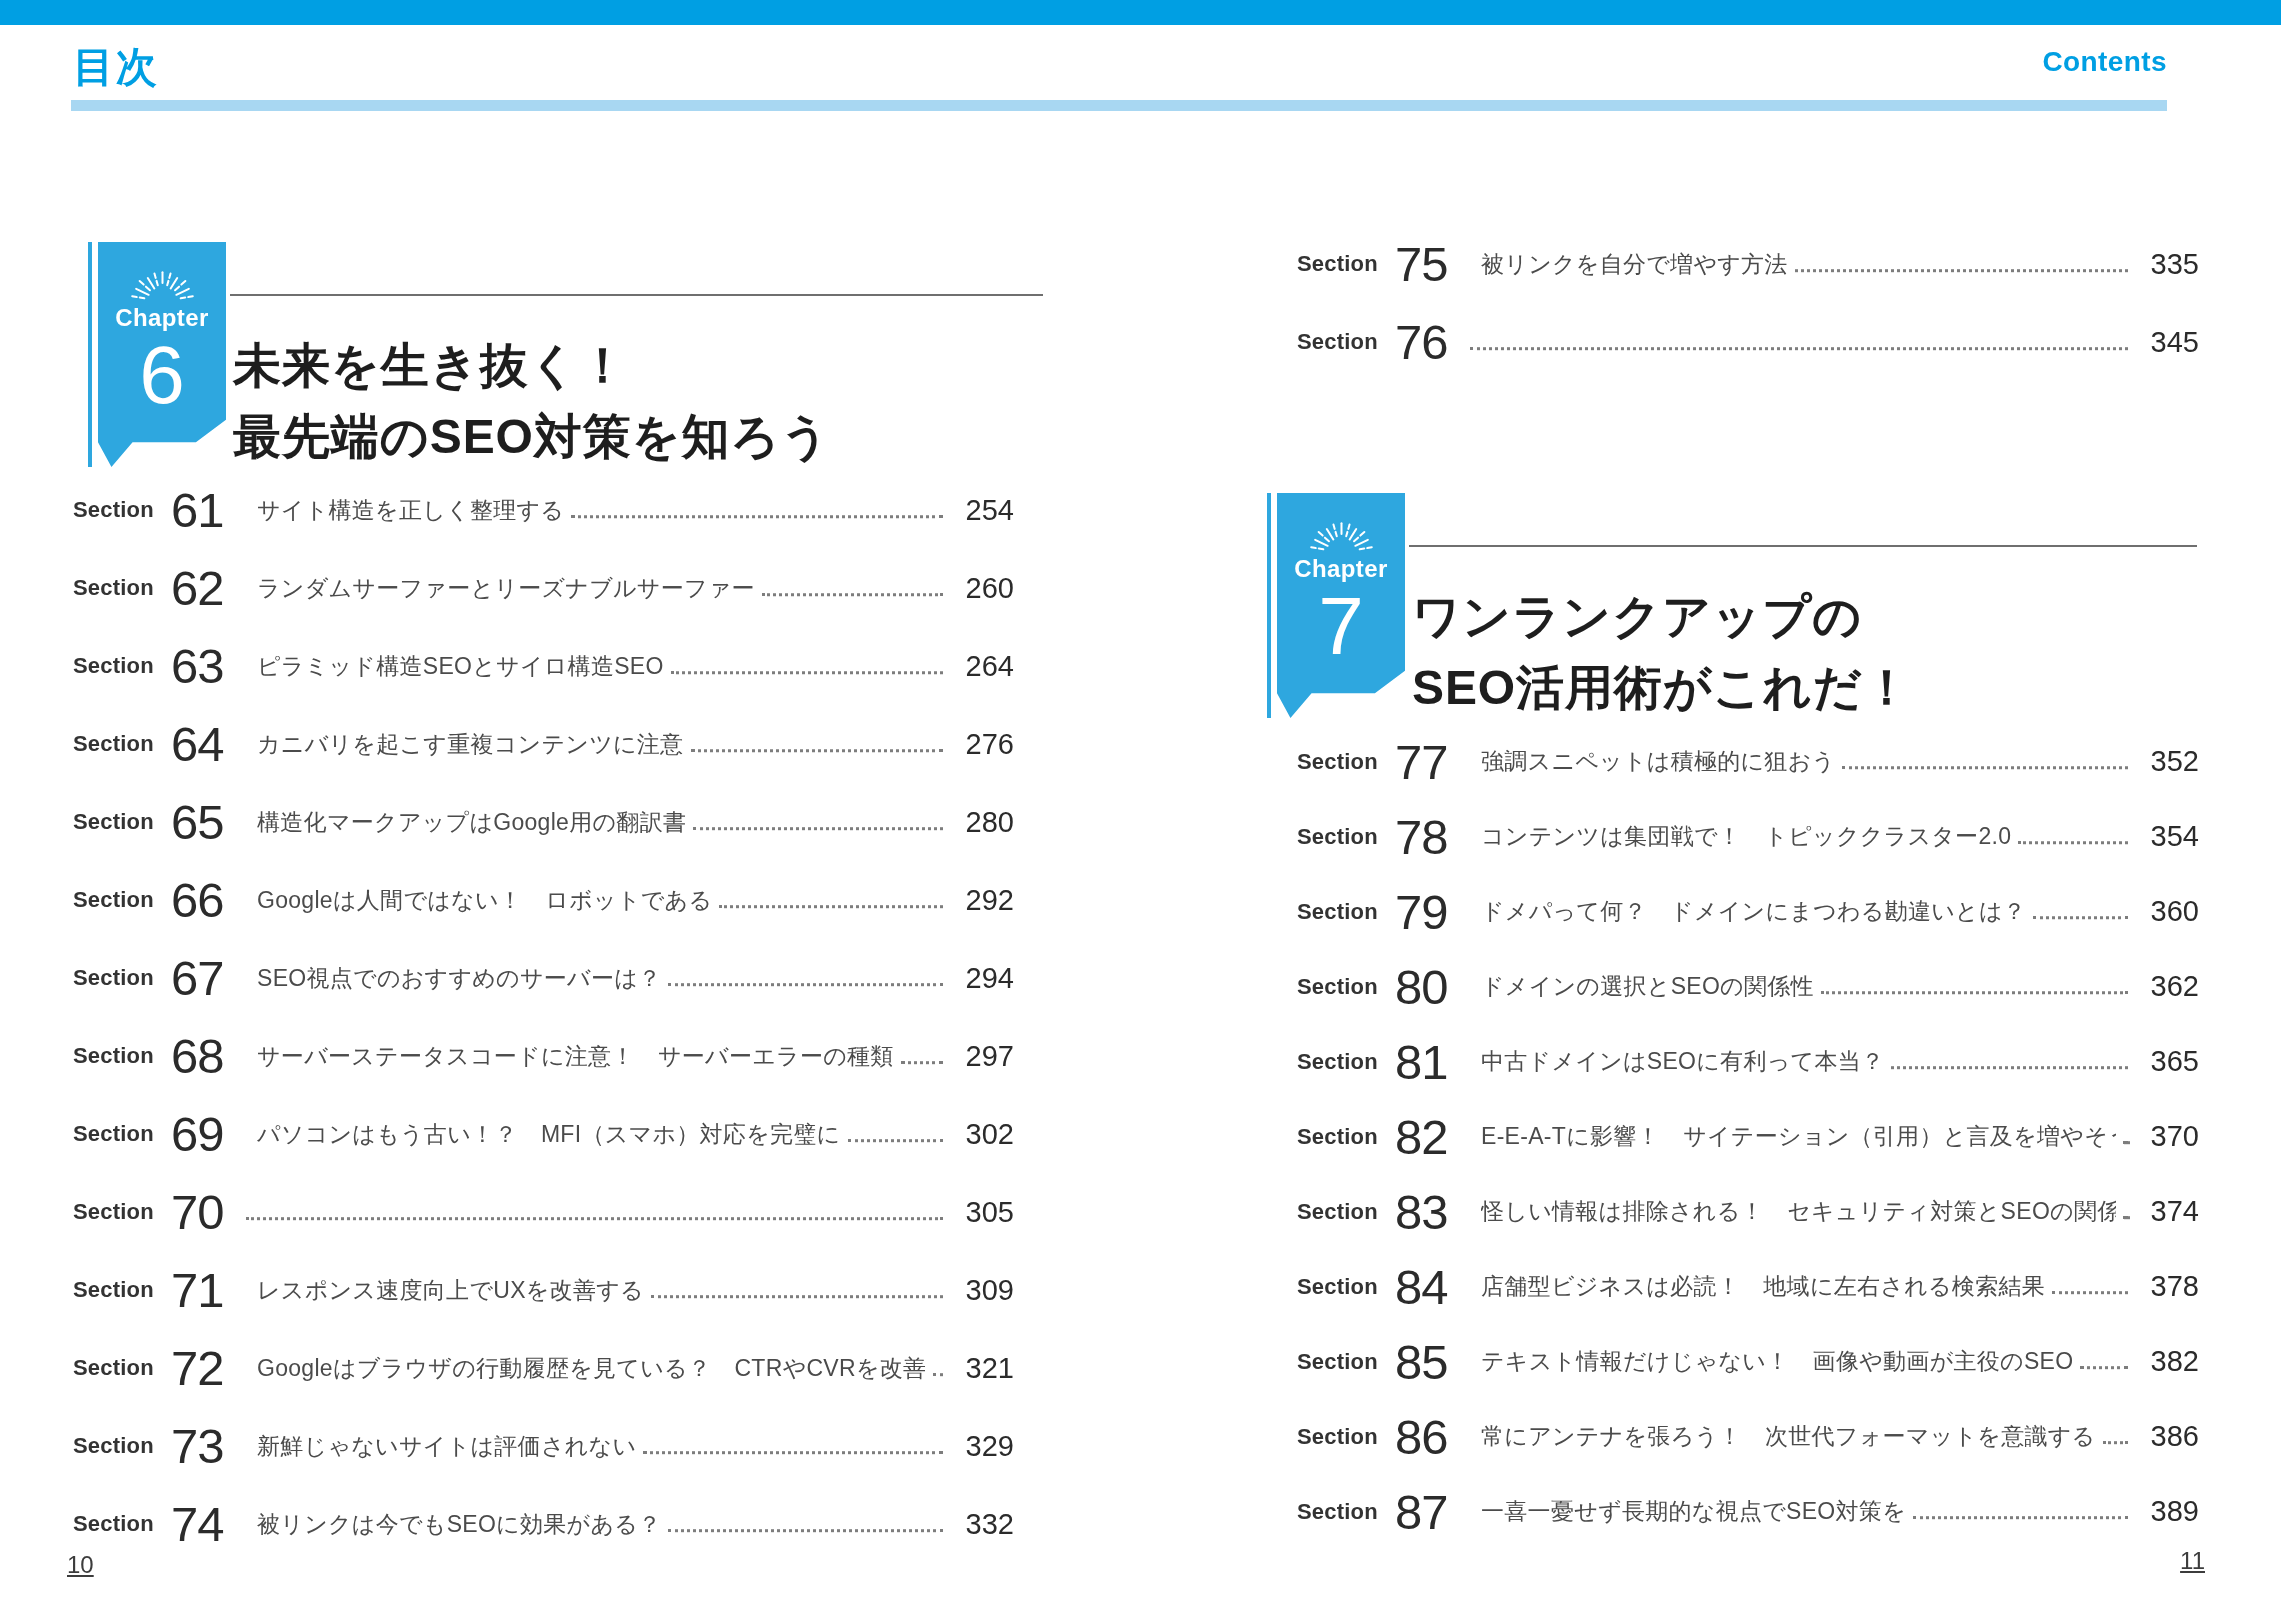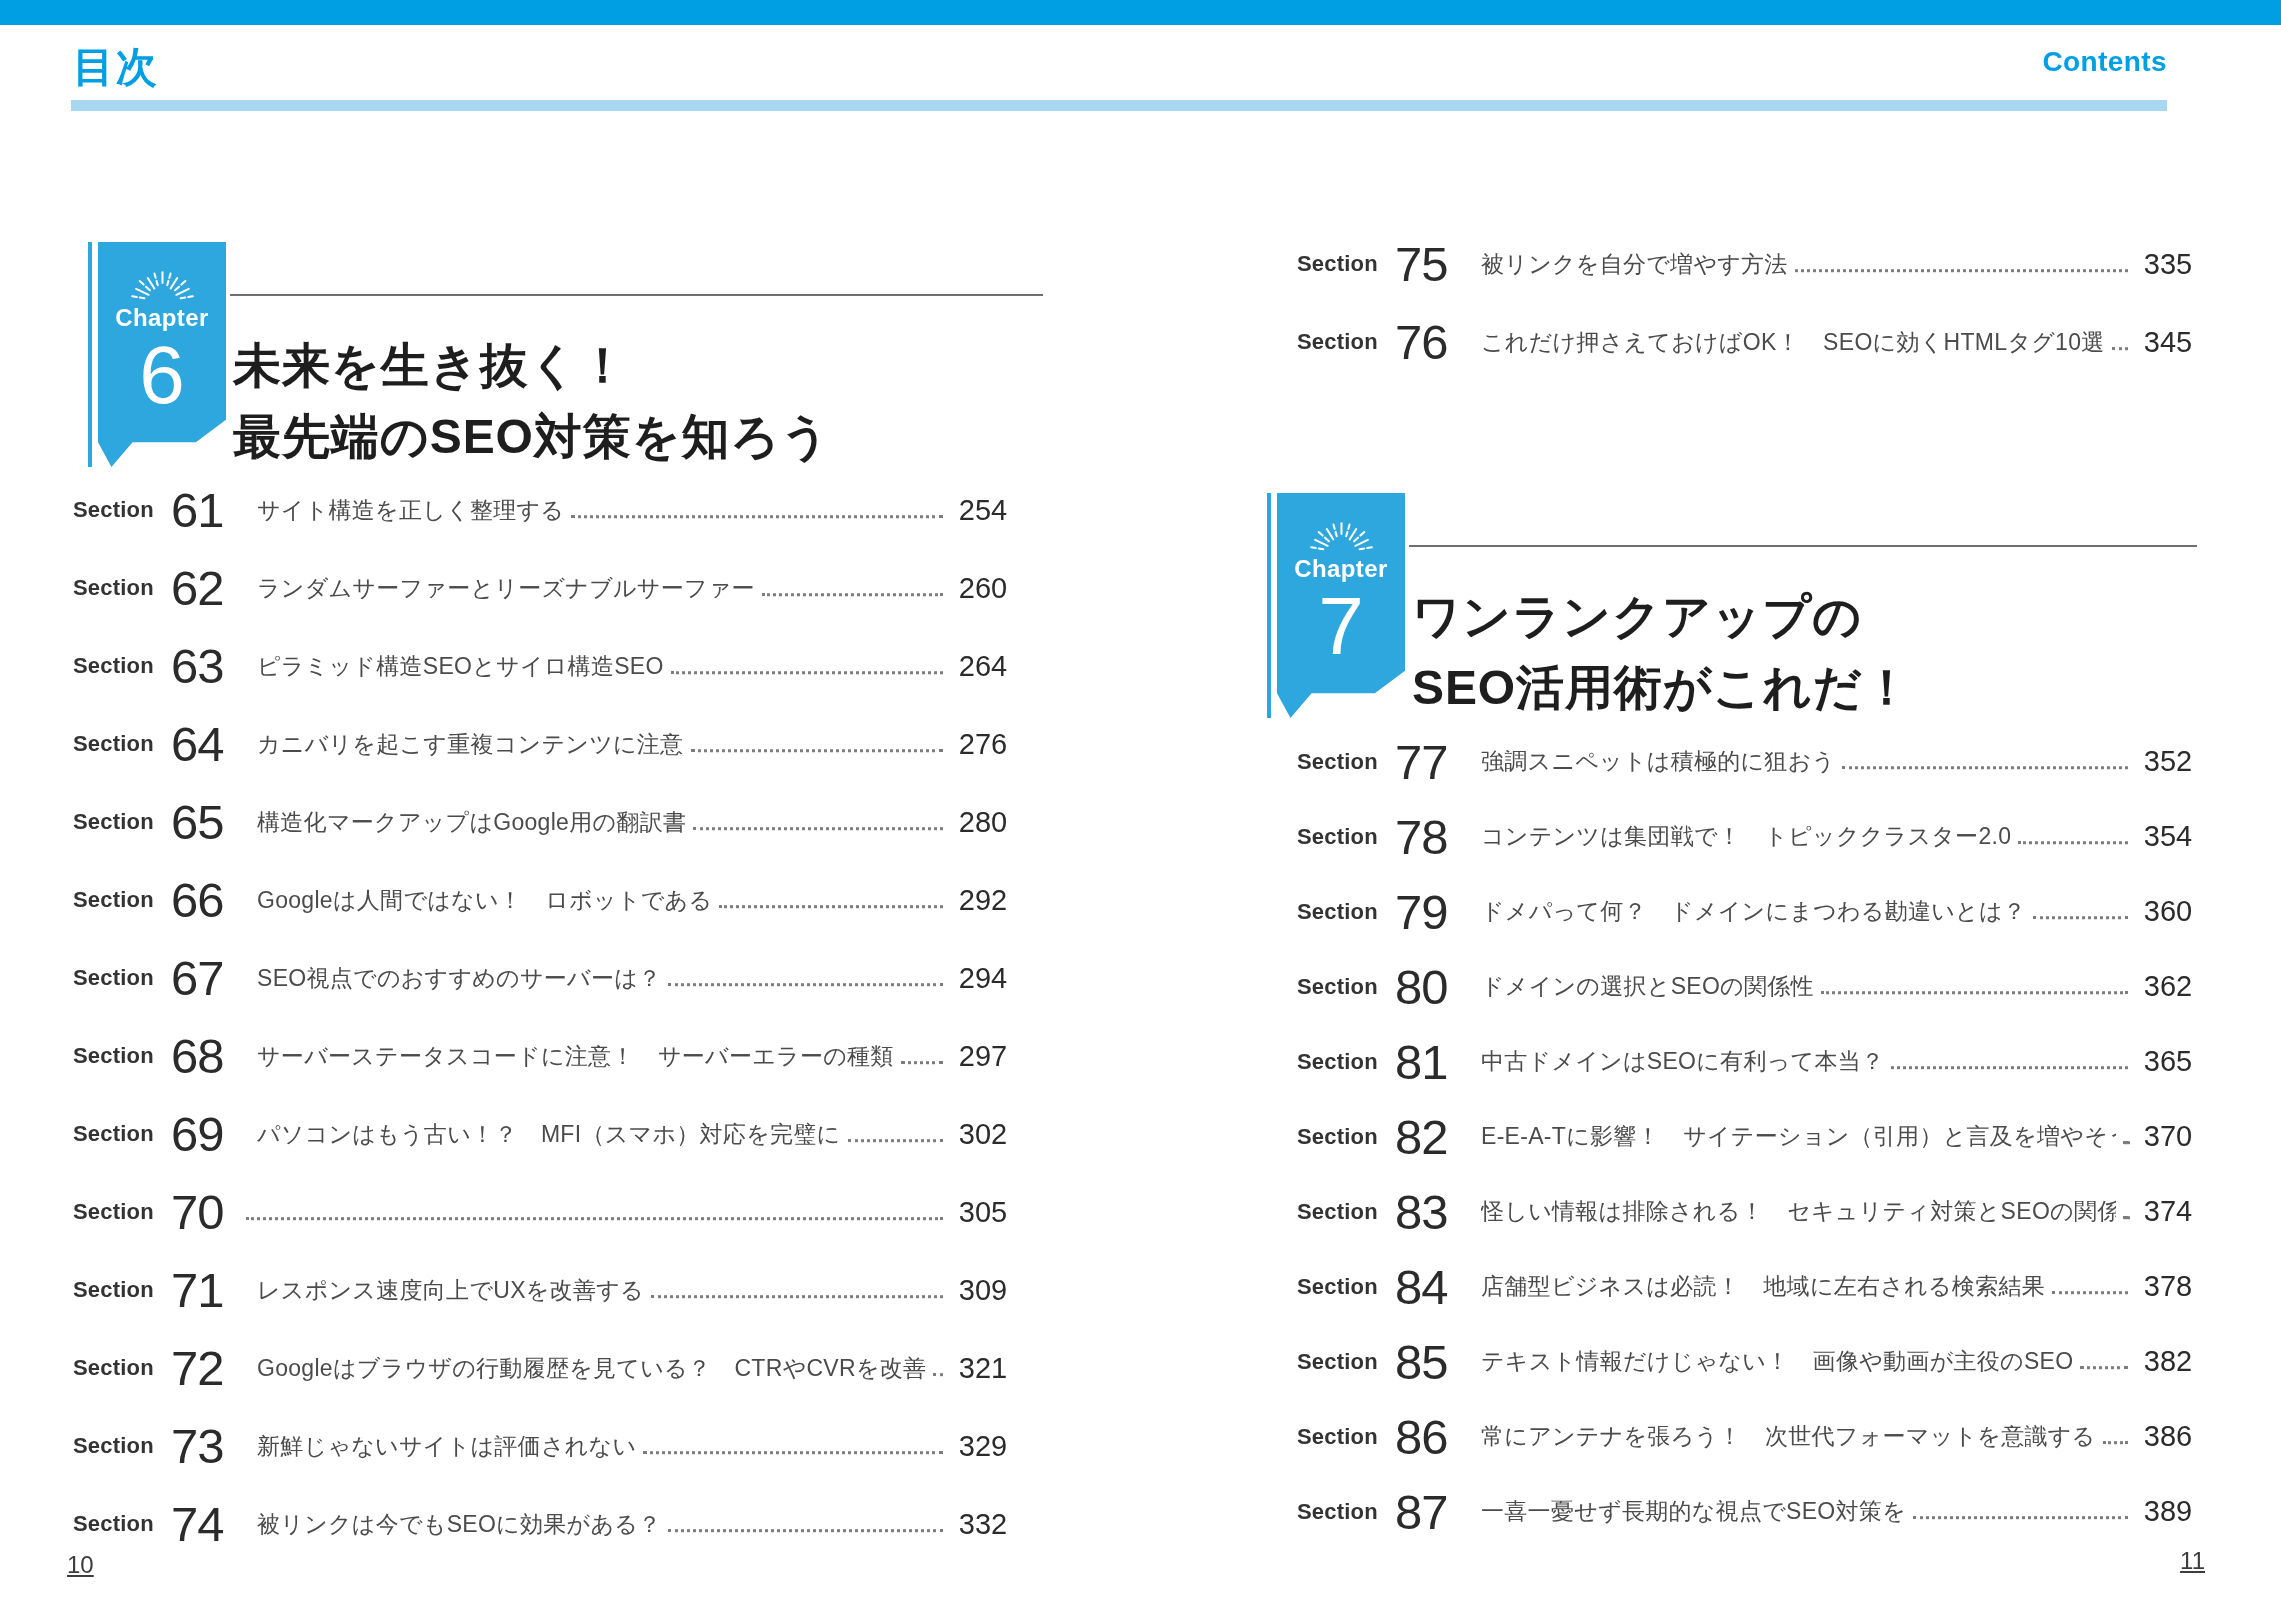--- a/index.html
+++ b/index.html
@@ -88,21 +88,21 @@
     letter-spacing:0.3px;
     text-align:right;
   }
   .leader{
     flex:1 1 auto;min-width:5.3px;height:0;
     border-bottom:3px dotted #7d7d7d;
     transform:translateY(6.2px);
     margin:0 9px 0 7.1px;
   }
   .sec-page{
-    flex:0 0 auto;min-width:62px;text-align:center;
+    flex:0 0 auto;min-width:62px;text-align:right;
     font-size:29px;color:#2b2b2b;letter-spacing:0;
   }
 
   .page-num{position:absolute;font-size:24px;color:#3c3c3c;text-decoration:underline;}
   .page-num.pn-left{left:67px;bottom:39px;}
   .page-num.pn-right{right:76px;bottom:43px;}
 </style>
 </head>
 <body>
 
@@ -260,21 +260,20 @@
       <span class="sec-label">Section</span>
       <span class="sec-num">75</span>
       <span class="sec-title">被リンクを自分で増やす方法</span>
       <span class="leader"></span>
       <span class="sec-page">335</span>
     </div>
 
     <div class="toc-row">
       <span class="sec-label">Section</span>
       <span class="sec-num">76</span>
-      <span class="sec-title">これだけ押さえておけばOK！　SEOに効くHTMLタグ10選</span>
       <span class="leader"></span>
       <span class="sec-page">345</span>
     </div>
   </div>
 
 <div class="chapter-block c7">
   <div class="chapter-accent"></div>
   <div class="chapter-badge">
     <svg class="burst" viewBox="0 0 100 64" fill="none" stroke="#ffffff" stroke-width="2.6" stroke-linecap="round">
       <line x1="26.4" y1="55.8" x2="10.6" y2="53.0" stroke-dasharray="6 4"></line>

